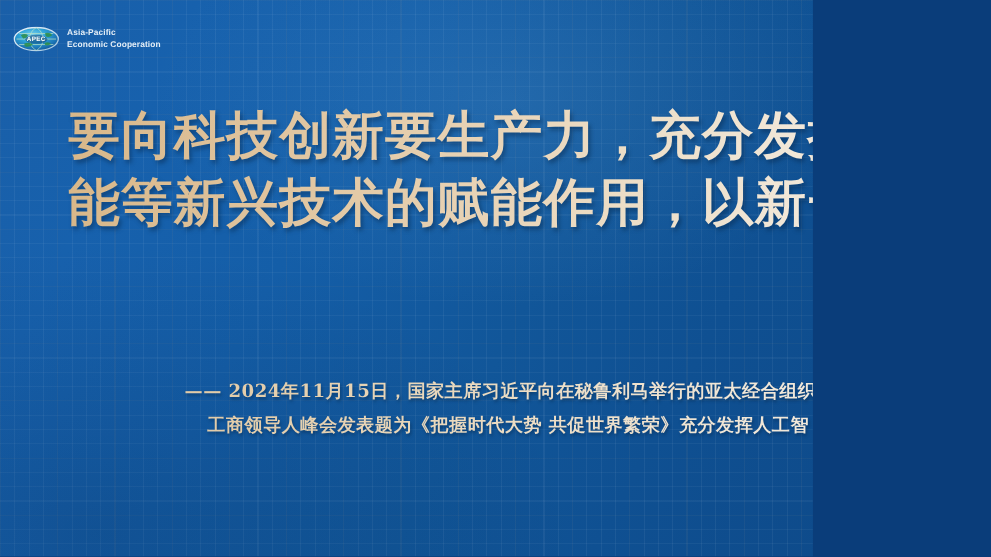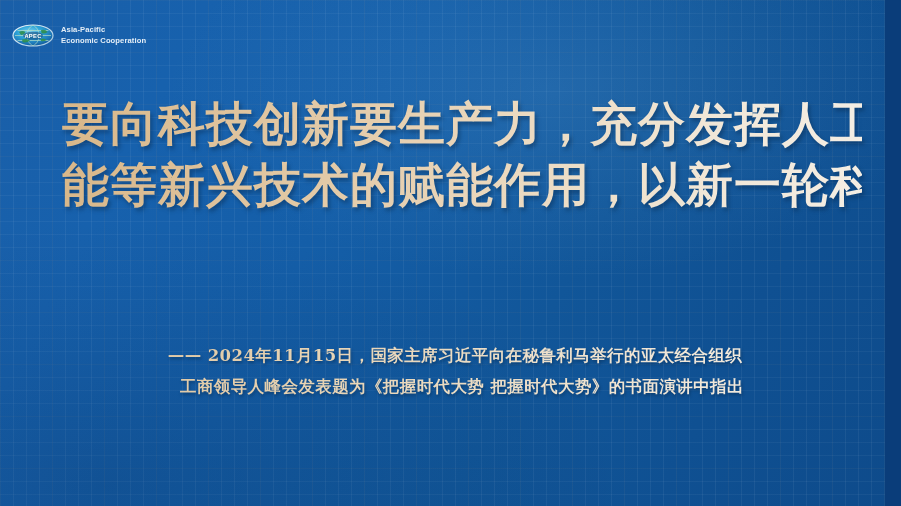--- a/index.html
+++ b/index.html
@@ -7,21 +7,21 @@
     margin: 0;
     padding: 0;
     background: #0a3d7a;
   }
   body {
     font-family: "Liberation Sans", sans-serif;
   }
 
   .card {
     position: relative;
-    width: 885px;
+    width: 739px;
     height: 506px;
     overflow: hidden;
     background:
       linear-gradient(118deg,
         #1a5fa8 0%,
         #1761ad 18%,
         #145ea8 38%,
         #115699 62%,
         #0f5092 80%,
         #0e4b8b 100%);
@@ -195,16 +195,16 @@
     </div>
   </div>
 
   <div class="headline">
     <div class="headline-line">要向科技创新要生产力，充分发挥人工智</div>
     <div class="headline-line">能等新兴技术的赋能作用，以新一轮科技</div>
   </div>
 
   <div class="attribution">
     <div class="attr-line is-first">—— 2024年11月15日，国家主席习近平向在秘鲁利马举行的亚太经合组织</div>
-    <div class="attr-line">工商领导人峰会发表题为《把握时代大势 把握时代大势》的书面演讲中指出</div>
+    <div class="attr-line">工商领导人峰会发表题为《把握时代大势 共促世界繁荣》充分发挥人工智</div>
   </div>
 
 </div>
 
 </body></html>

